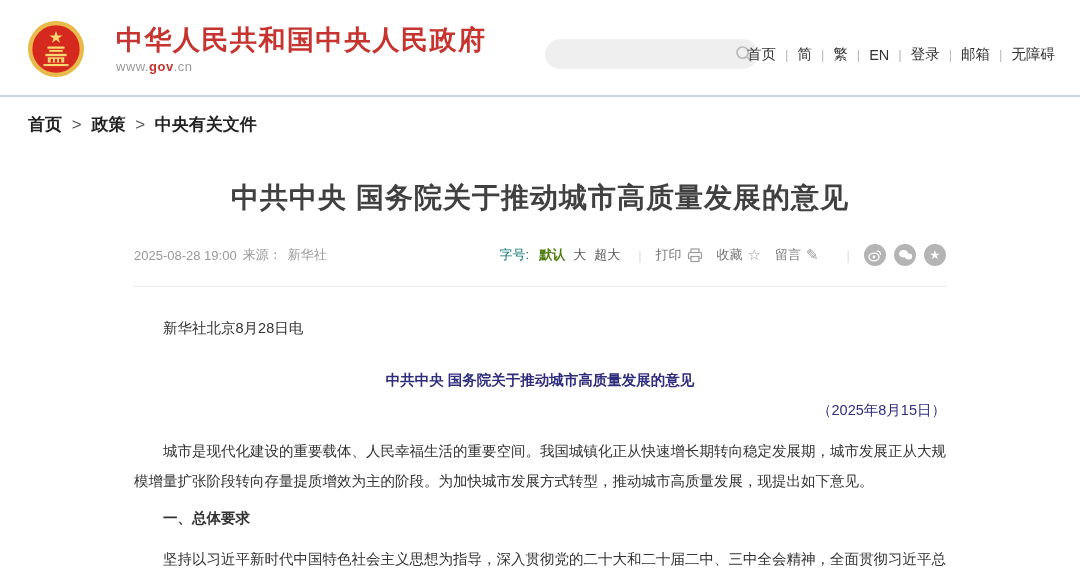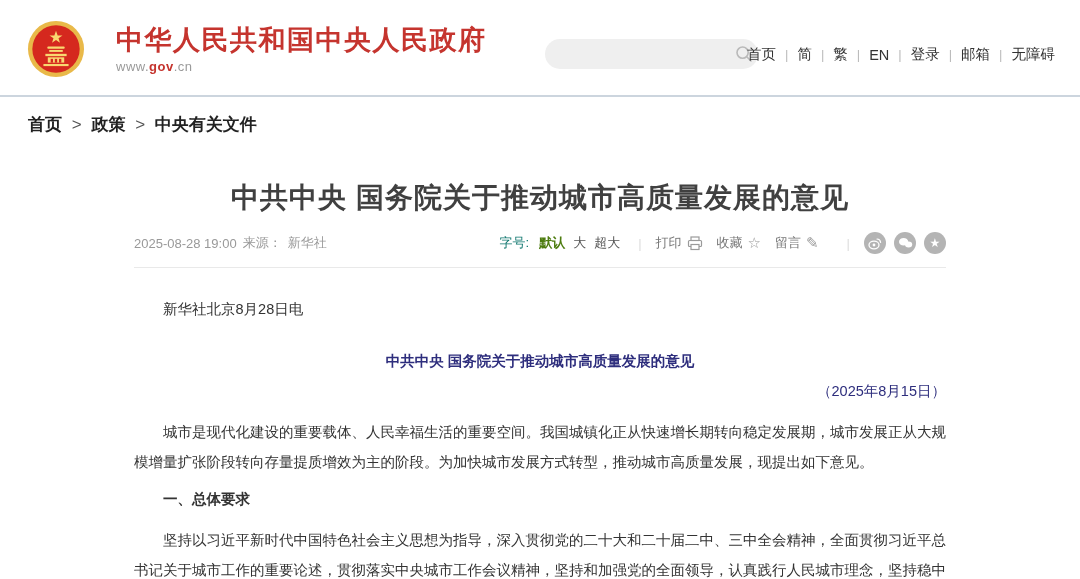--- a/index.html
+++ b/index.html
@@ -29,22 +29,22 @@
   
   .breadcrumb { padding:16px 0 0 28px; font-size:17px; color:#222; font-weight:bold; }
   .breadcrumb .bc-item { cursor:pointer; }
   .breadcrumb .bc-sep { color:#555; margin:0 5px; font-weight:normal; }
 
   
   .article { width:812px; margin:0 auto; }
   .page-title { margin-top:44px; text-align:center; font-size:28px; font-weight:bold;
     color:#404040; letter-spacing:1px; line-height:36px; }
 
-  .meta-row { margin-top:16px; display:flex; font-size:13px; color:#999;
-    padding-bottom:13px; border-bottom:1px solid #e9e9e9; }
+  .meta-row { margin-top:28px; display:flex; font-size:13px; color:#999;
+    padding-bottom:20px; border-bottom:1px solid #e9e9e9; }
   .meta-left { display:flex; align-items:center; gap:6px; }
   .meta-right { margin-left:auto; display:flex; align-items:center; }
   .fs-label { color:#0f766e; margin-right:6px; }
   .fs-opt { color:#555; margin:0 4px; cursor:pointer; }
   .fs-opt.active { color:#4d7c0f; font-weight:bold; }
   .meta-sep { color:#ddd; margin:0 14px; }
   .action { display:flex; align-items:center; gap:5px; color:#777; cursor:pointer; margin-right:14px;font-family:Liberation Serif, serif; }
   .action:last-of-type { margin-right:0; }
   .action .glyph { color:#9a9a9a; font-size:15px; line-height:1; }
   .share-group { display:flex; align-items:center; gap:8px; }

